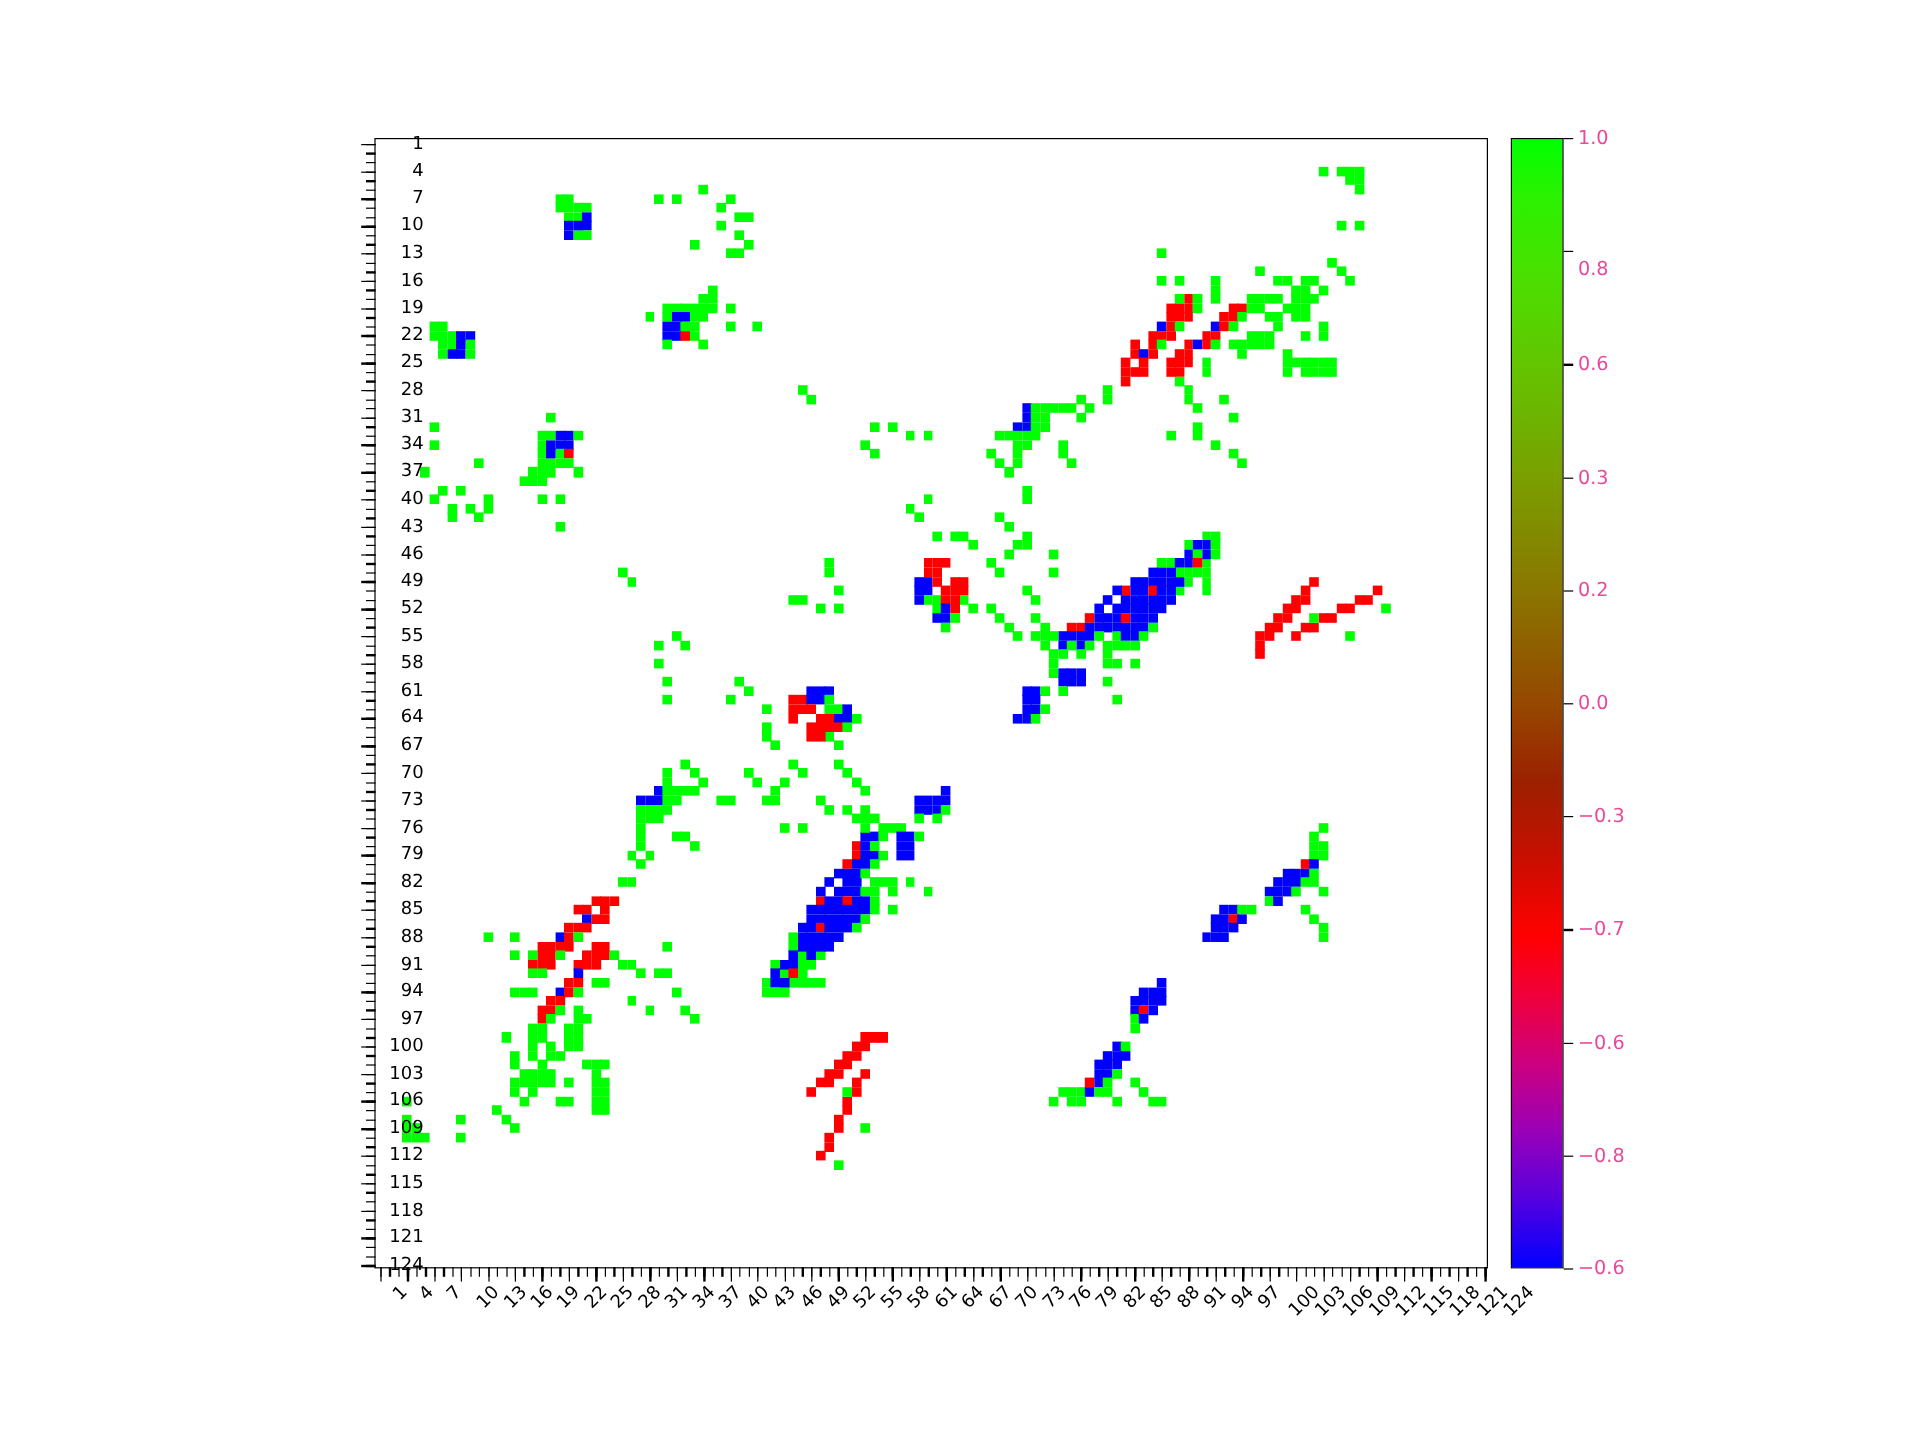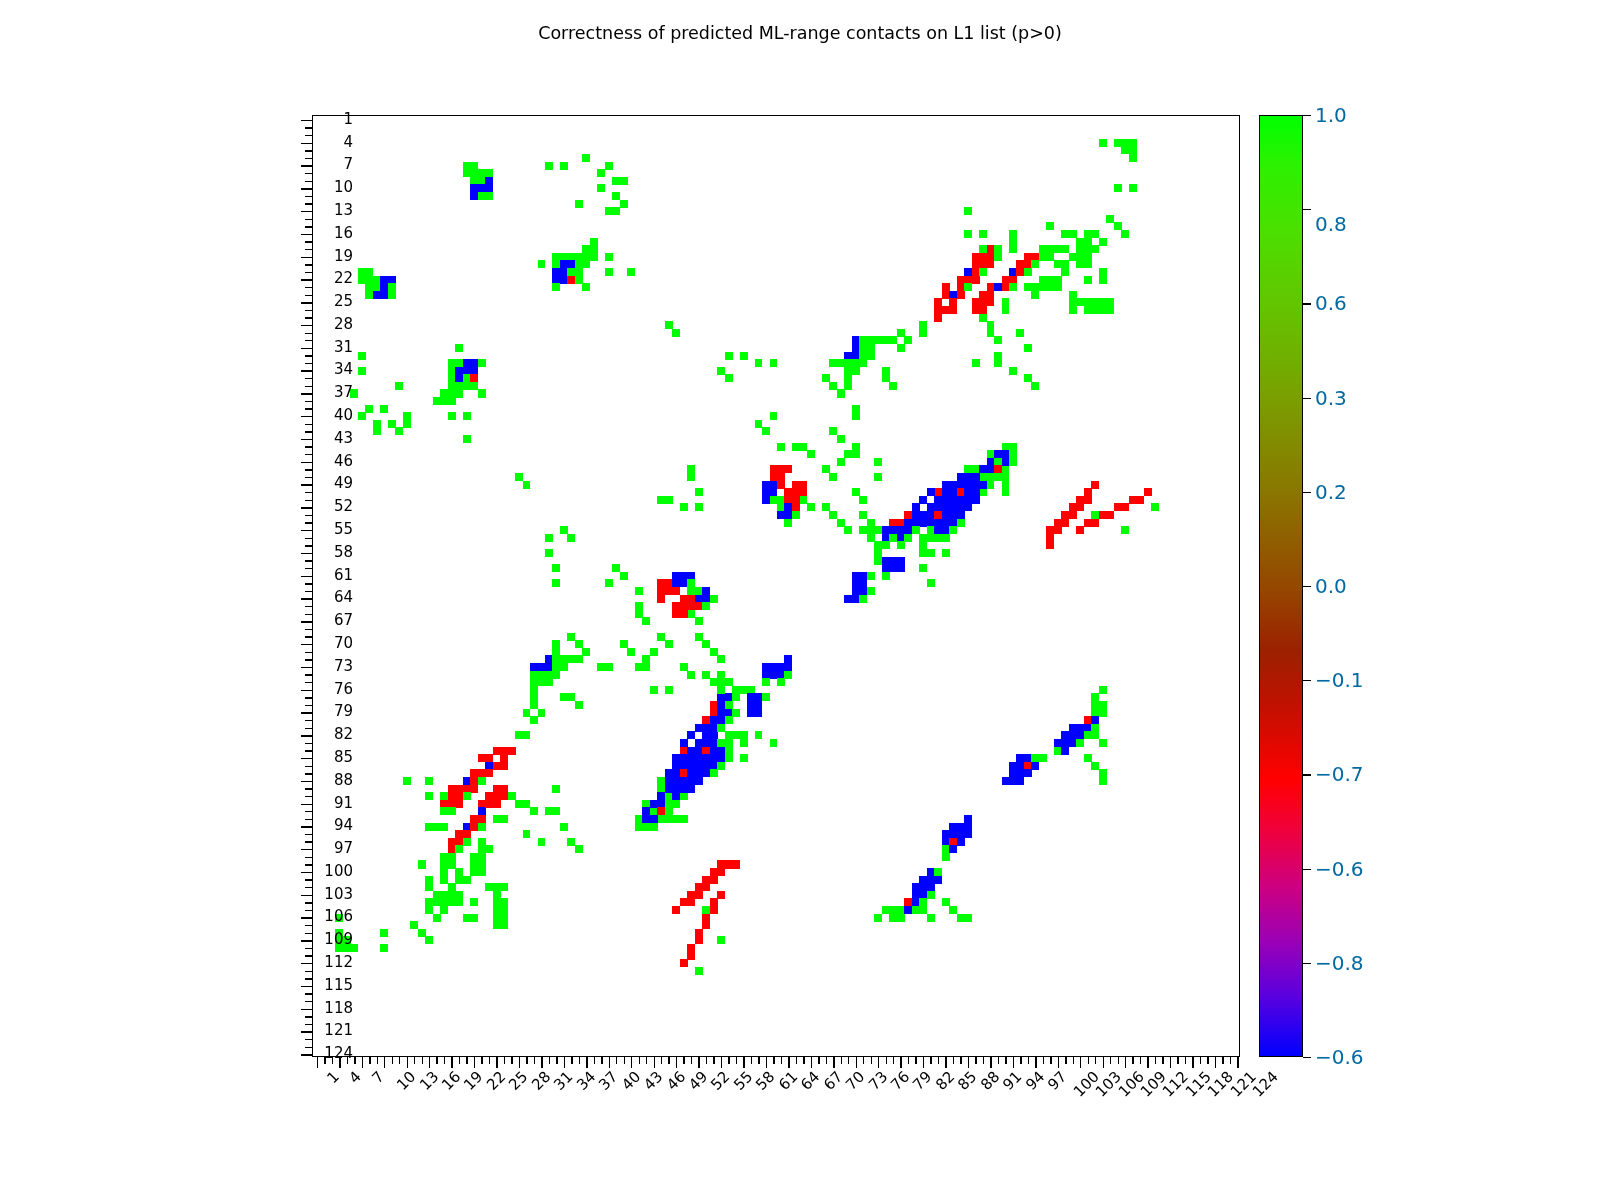--- a/index.html
+++ b/index.html
@@ -42,28 +42,27 @@
               #954800 50%,
               #9c2000 57%,
               #c31000 63%,
               #ff0000 70.5%,
               #f0003c 76%,
               #cc0080 82%,
               #9900b8 88%,
               #5500e0 94%,
               #0000ff 100%);}
   .cb-tick{position:absolute;left:1303px;width:8px;height:1.3px;background:#000;}
-  .cb-label{position:absolute;left:1315px;font-size:20px;line-height:16px;color:#0369a1;}
+  .cb-label{position:absolute;left:1315px;font-size:16px;line-height:16px;color:#ec4899;}
 </style>
 </head>
 <body>
 <div id="root">
 
 <div class="title-block">
-  <div class="title-line">Correctness of predicted ML-range contacts on L1 list (p&gt;0)</div>
 </div>
 
 
 <div id="plot-frame">
   <div id="cells">
         <div class="cell" style="left: 149.677px; top: 45.5806px; width: 7.93387px; height: 8.04677px; background: rgb(0, 255, 0);"></div>
         <div class="cell" style="left: 44.9032px; top: 151.935px; width: 7.93387px; height: 8.04677px; background: rgb(0, 255, 0);"></div>
         <div class="cell" style="left: 149.677px; top: 53.1774px; width: 7.93387px; height: 8.04677px; background: rgb(0, 255, 0);"></div>
         <div class="cell" style="left: 52.3871px; top: 151.935px; width: 7.93387px; height: 8.04677px; background: rgb(0, 255, 0);"></div>
         <div class="cell" style="left: 157.161px; top: 60.7742px; width: 7.93387px; height: 8.04677px; background: rgb(0, 255, 0);"></div>
@@ -1452,21 +1451,21 @@
       <div class="cb-label" style="top: 216px;">0.8</div>
       <div class="cb-tick" style="top: 303.4px;"></div>
       <div class="cb-label" style="top: 295.4px;">0.6</div>
       <div class="cb-tick" style="top: 397.6px;"></div>
       <div class="cb-label" style="top: 389.6px;">0.3</div>
       <div class="cb-tick" style="top: 491.8px;"></div>
       <div class="cb-label" style="top: 483.8px;">0.2</div>
       <div class="cb-tick" style="top: 586px;"></div>
       <div class="cb-label" style="top: 578px;">0.0</div>
       <div class="cb-tick" style="top: 680.2px;"></div>
-      <div class="cb-label" style="top: 672.2px;">−0.1</div>
+      <div class="cb-label" style="top: 672.2px;">−0.3</div>
       <div class="cb-tick" style="top: 774.4px;"></div>
       <div class="cb-label" style="top: 766.4px;">−0.7</div>
       <div class="cb-tick" style="top: 868.6px;"></div>
       <div class="cb-label" style="top: 860.6px;">−0.6</div>
       <div class="cb-tick" style="top: 962.8px;"></div>
       <div class="cb-label" style="top: 954.8px;">−0.8</div>
       <div class="cb-tick" style="top: 1057px;"></div>
       <div class="cb-label" style="top: 1049px;">−0.6</div>
     </div>
 

